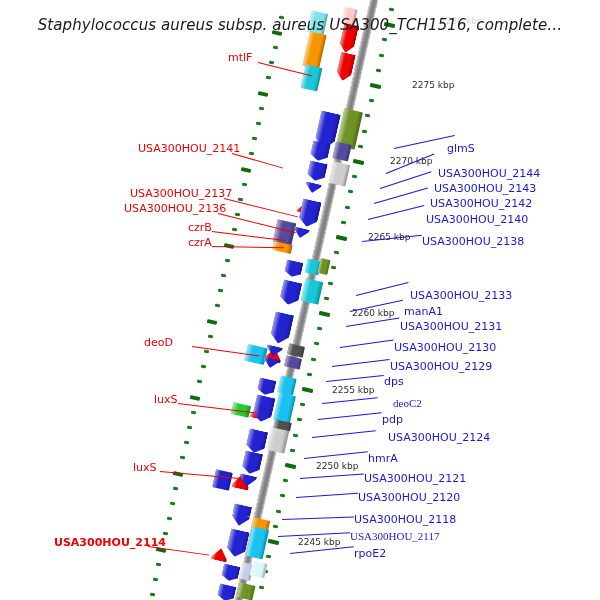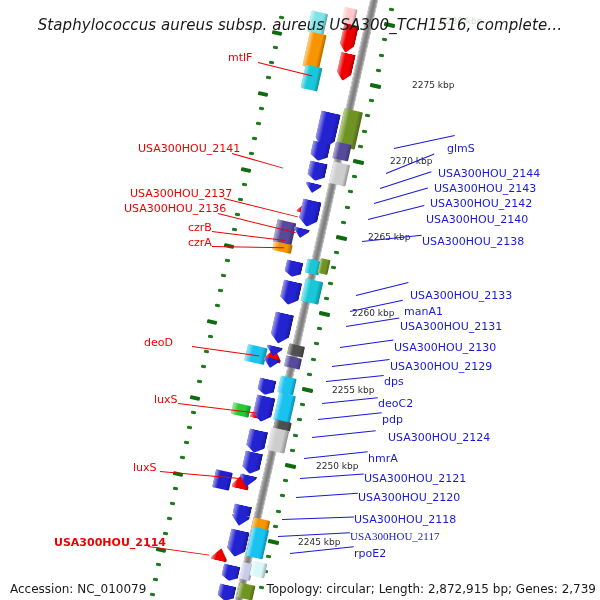--- a/index.html
+++ b/index.html
@@ -402,21 +402,21 @@
       <div class="lbl blue" style="left: 404px; top: 306px;">manA1</div>
       <div class="leader blue" style="left: 350px; top: 311px; width: 54px; transform: rotate(-12deg);"></div>
       <div class="lbl blue" style="left: 400px; top: 321px;">USA300HOU_2131</div>
       <div class="leader blue" style="left: 346px; top: 326px; width: 54px; transform: rotate(-9deg);"></div>
       <div class="lbl blue" style="left: 394px; top: 342px;">USA300HOU_2130</div>
       <div class="leader blue" style="left: 340px; top: 347px; width: 54px; transform: rotate(-8deg);"></div>
       <div class="lbl blue" style="left: 390px; top: 361px;">USA300HOU_2129</div>
       <div class="leader blue" style="left: 332px; top: 366px; width: 58px; transform: rotate(-7deg);"></div>
       <div class="lbl blue" style="left: 384px; top: 376px;">dps</div>
       <div class="leader blue" style="left: 326px; top: 381px; width: 58px; transform: rotate(-6deg);"></div>
-      <div class="lbl blue" style="left: 378px; top: 398px;">deoC2</div>
+      <div class="lbl blue" style="left: 393px; top: 398px; font-family: Liberation Serif, serif;">deoC2</div>
       <div class="leader blue" style="left: 322px; top: 403px; width: 56px; transform: rotate(-6deg);"></div>
       <div class="lbl blue" style="left: 382px; top: 414px;">pdp</div>
       <div class="leader blue" style="left: 318px; top: 419px; width: 64px; transform: rotate(-6deg);"></div>
       <div class="lbl blue" style="left: 388px; top: 432px; text-align: right;">USA300HOU_2124</div>
       <div class="leader blue" style="left: 312px; top: 437px; width: 64px; transform: rotate(-6deg);"></div>
       <div class="lbl blue" style="left: 368px; top: 453px;">hmrA</div>
       <div class="leader blue" style="left: 304px; top: 458px; width: 64px; transform: rotate(-6deg);"></div>
       <div class="lbl blue" style="left: 364px; top: 473px;">USA300HOU_2121</div>
       <div class="leader blue" style="left: 300px; top: 478px; width: 64px; transform: rotate(-4deg);"></div>
       <div class="lbl blue" style="left: 358px; top: 492px;">USA300HOU_2120</div>
@@ -424,18 +424,14 @@
       <div class="lbl blue" style="left: 354px; top: 514px;">USA300HOU_2118</div>
       <div class="leader blue" style="left: 282px; top: 519px; width: 72px; transform: rotate(-2deg);"></div>
       <div class="lbl blue" style="left: 350px; top: 531px; font-family: Liberation Serif, serif;">USA300HOU_2117</div>
       <div class="leader blue" style="left: 278px; top: 536px; width: 72px; transform: rotate(-3deg);"></div>
       <div class="lbl blue" style="left: 354px; top: 548px;">rpoE2</div>
       <div class="leader blue" style="left: 290px; top: 553px; width: 64px; transform: rotate(-6deg);"></div>
     </div>
 
   <div class="title">Staphylococcus aureus subsp. aureus USA300_TCH1516, complete…</div>
 
-  <div class="statusbar">
-    <span class="status-left">Accession: NC_010079</span>
-    <span class="status-right">Topology: circular; Length: 2,872,915 bp; Genes: 2,739</span>
-  </div>
 
 </div>
 
 </body></html>

